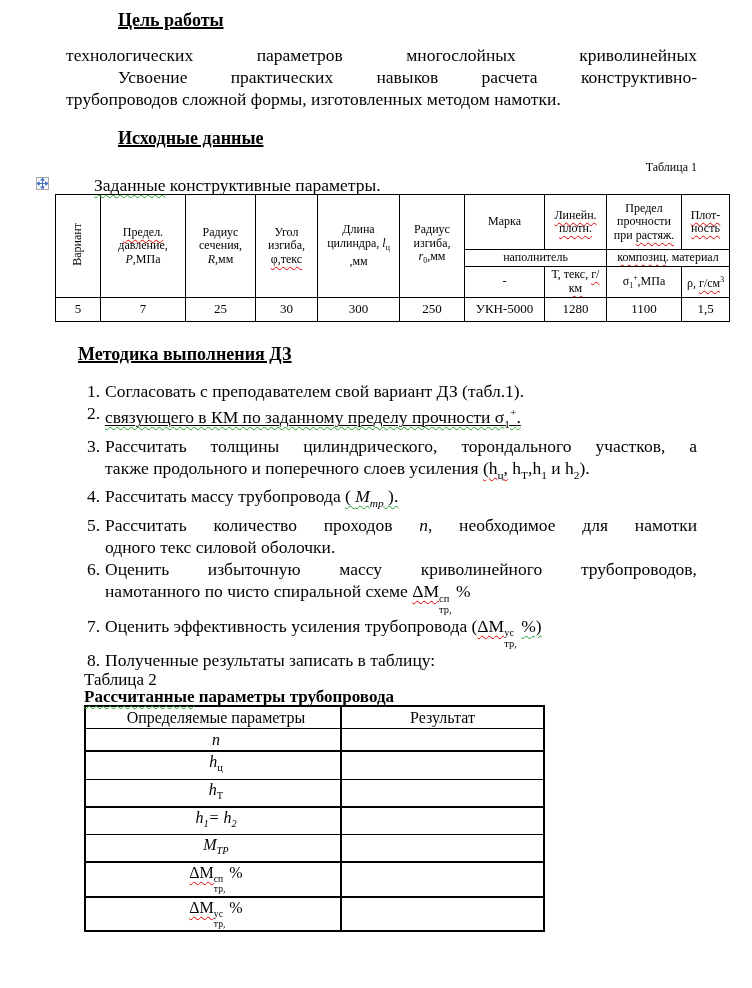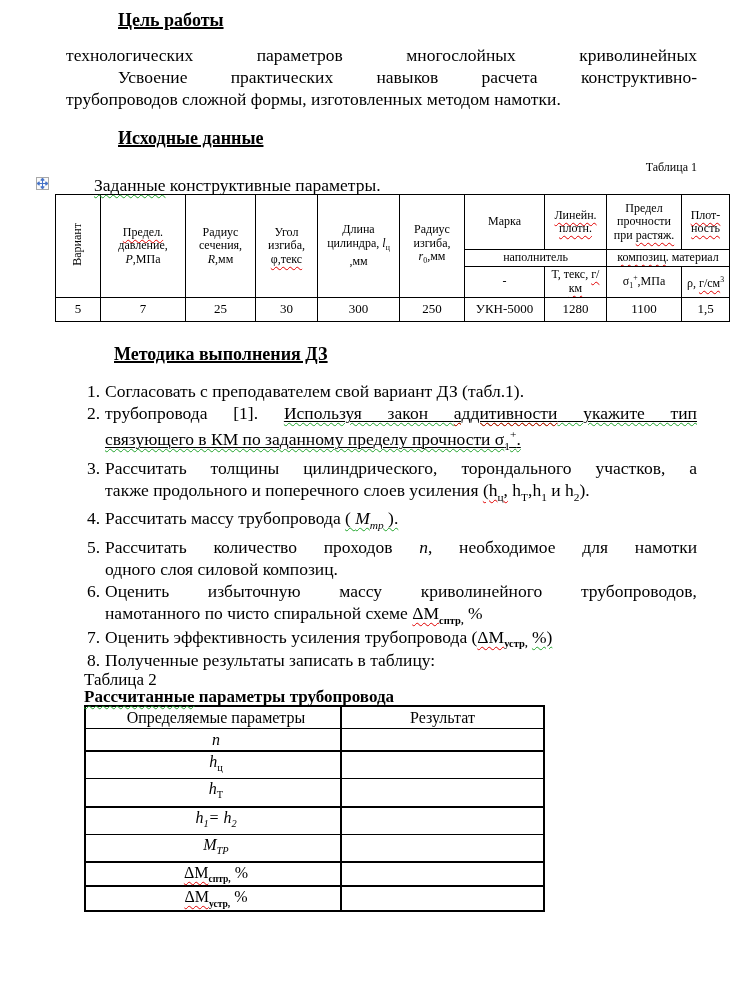--- a/index.html
+++ b/index.html
@@ -13,21 +13,21 @@
     padding:8px 55px 0 66px;
     overflow:hidden;
   }
   .h-underline{
     font-weight:bold;
     text-decoration:underline;
     text-decoration-thickness:1.5px;
     font-size:18px;line-height:24px;
   }
   .h-goal,.h-input{margin-left:52px;}
-  .h-method{margin-left:48px;margin-top:20px;}
+  .h-method{margin-left:12px;margin-top:20px;}
   .para{margin-top:12px;font-size:17.5px;line-height:22px;}
   .jline{text-align:justify;text-align-last:justify;}
   .jlast{text-align:left;}
   .indent1{padding-left:52px;}
   .caption{font-size:12px;line-height:18px;text-align:right;margin-top:8px;}
   .t1-title{font-size:17.5px;line-height:18px;margin-left:28px;}
   
   .wr{text-decoration-line:underline;text-decoration-style:wavy;text-decoration-color:#e00000;text-decoration-thickness:1px;text-underline-offset:3px;}
   .wg{text-decoration-line:underline;text-decoration-style:wavy;text-decoration-color:#1ea32a;text-decoration-thickness:1px;text-underline-offset:3px;}
   .ul{text-decoration-line:underline;text-decoration-style:solid;text-decoration-thickness:1px;text-underline-offset:2px;}
@@ -51,21 +51,21 @@
   .table1 .vrt{
     writing-mode:vertical-rl;transform:rotate(180deg);
     white-space:nowrap;
   }
   .row-tall{height:55px;}
   .row-group{height:15px;}
   .row-units{height:31px;}
   .row-data{height:24px;font-size:13px;}
   .cell-dash{vertical-align:bottom;}
   
-  .ss{display:inline-flex;flex-direction:row;vertical-align:-0.45em;font-size:0.6em;line-height:1.05;text-align:left;font-weight:bold;}
+  .ss{display:inline-flex;flex-direction:column;vertical-align:-0.45em;font-size:0.6em;line-height:1.05;text-align:left;}
   sub,sup{font-size:0.65em;}
   
   .mlist{margin-left:21px;margin-top:14px;font-size:17.5px;line-height:22px;}
   .li{position:relative;padding-left:18px;}
   .li .num{position:absolute;left:0;top:0;width:18px;}
   
   .t2-caption{font-size:17px;line-height:17px;width:459px;margin-left:18px;text-align:left;padding-right:28px;box-sizing:border-box;}
   .t2-title{font-size:17px;line-height:17px;margin-left:18px;font-weight:bold;}
   .table2{
     border-collapse:collapse;table-layout:fixed;
@@ -162,36 +162,35 @@
 
   <div class="h-underline h-method">Методика выполнения ДЗ</div>
 
   <div class="mlist">
     <div class="li">
       <span class="num">1.</span>
       <div class="jlast">Согласовать с преподавателем свой вариант ДЗ (табл.1).</div>
     </div>
     <div class="li">
       <span class="num">2.</span>
-      <div class="jline">трубопровода [1]. <span class="ul"><span class="wg">Используя закон <span class="wr">аддитивности</span> укажите тип</span></span></div>
       <div class="jlast"><span class="ul"><span class="wg">связующего в КМ по заданному пределу прочности σ<sub>1</sub><sup>+</sup>.</span></span></div>
     </div>
     <div class="li">
       <span class="num">3.</span>
       <div class="jline">Рассчитать толщины цилиндрического, торондального участков, а</div>
       <div class="jlast">также продольного и поперечного слоев усиления <span class="wr">(h<sub>ц</sub>,</span> h<sub>Т</sub>,h<sub>1</sub> и h<sub>2</sub>).</div>
     </div>
     <div class="li">
       <span class="num">4.</span>
       <div class="jlast">Рассчитать массу трубопровода <span class="wg">( <i>M<sub>тр</sub></i> ).</span></div>
     </div>
     <div class="li">
       <span class="num">5.</span>
       <div class="jline">Рассчитать количество проходов <i>n</i>, необходимое для намотки</div>
-      <div class="jlast">одного слоя силовой композиц.</div>
+      <div class="jlast">одного текс силовой оболочки.</div>
     </div>
     <div class="li">
       <span class="num">6.</span>
       <div class="jline">Оценить избыточную массу криволинейного трубопроводов,</div>
       <div class="jlast">намотанного по чисто спиральной схеме  <span class="wr">ΔM<span class="ss">
               <span>сп</span>
               <span>тр,</span>
             </span></span> %</div>
     </div>
     <div class="li">

